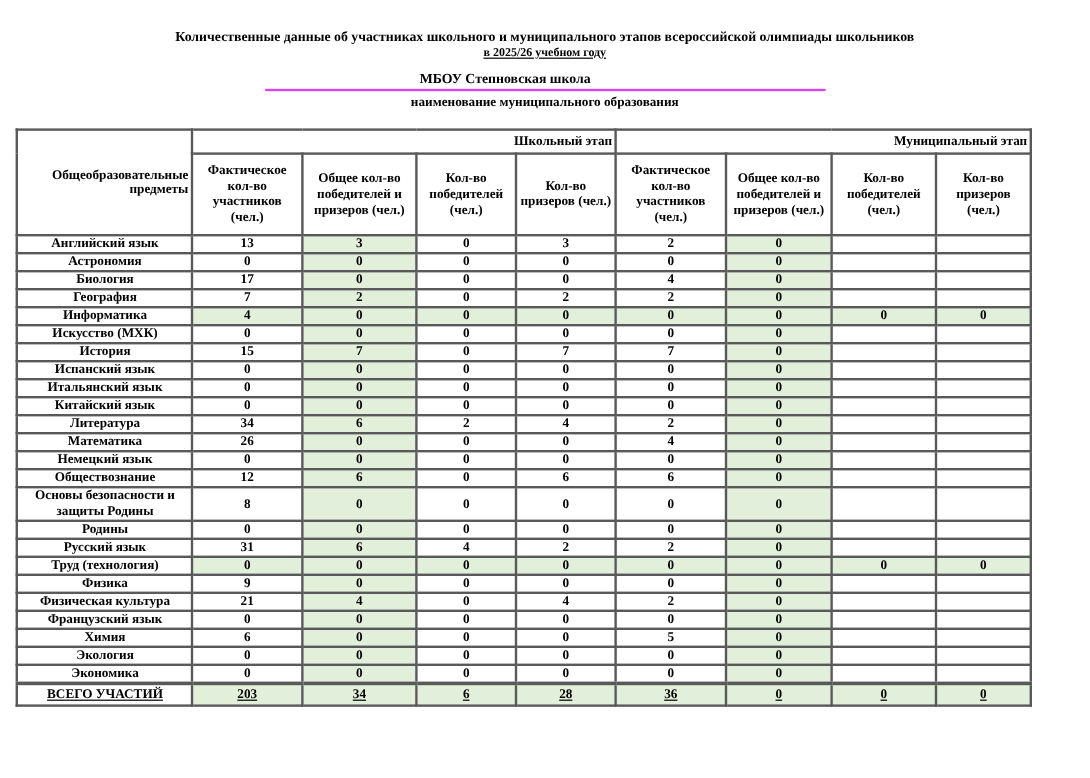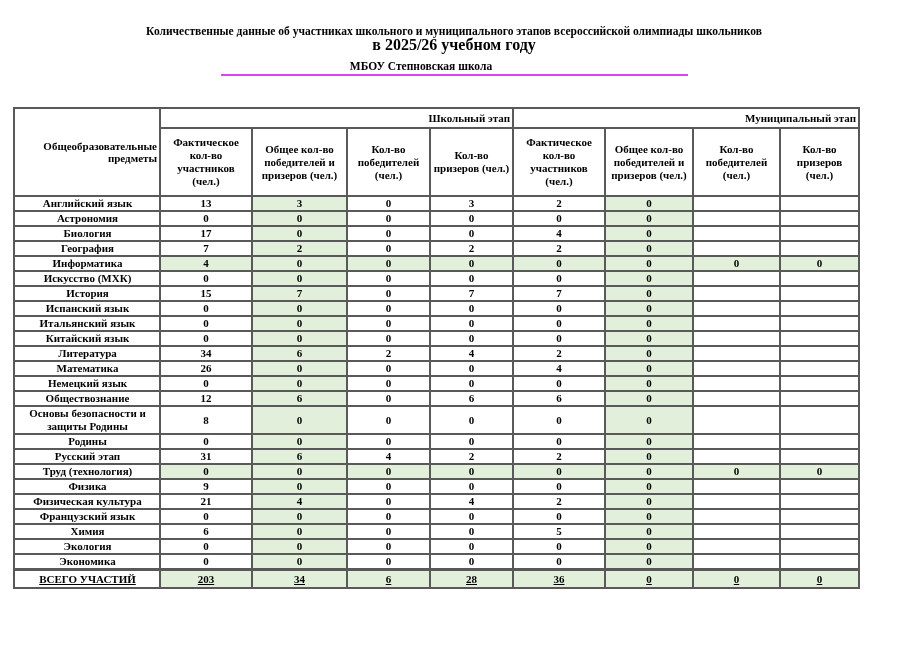--- a/index.html
+++ b/index.html
@@ -7,21 +7,21 @@
     position:relative;
     width:908px;height:648px;
     background:#ffffff;
     font-family:"Liberation Serif", serif;
     font-weight:bold;
     color:#000;
     overflow:hidden;
   }
   .title-block{padding-top:24px;text-align:center;}
   .title-line1{font-size:11.5px;line-height:14px;}
-  .title-line2{font-size:16px;line-height:14px;}
+  .title-line2{font-size:10px;line-height:14px;text-decoration:underline;}
   .school-line{
     width:467px;margin:6px auto 0 auto;
     border-bottom:2px solid #d946ef;
     font-size:11.5px;line-height:16px;
     text-align:center;
     padding-right:66px;
     box-sizing:border-box;
   }
   .caption{font-size:11px;line-height:14px;margin-top:2px;}
 
@@ -49,20 +49,21 @@
 </style>
 </head>
 <body>
 
 <div class="page">
 
   <div class="title-block">
     <div class="title-line1">Количественные данные об участниках школьного и муниципального этапов всероссийской олимпиады школьников</div>
     <div class="title-line2">в 2025/26 учебном году</div>
     <div class="school-line">МБОУ Степновская школа</div>
+    <div class="caption">наименование муниципального образования</div>
   </div>
 
   <table>
     <colgroup>
       <col style="width:146px">
       <col style="width:92px">
       <col style="width:95px">
       <col style="width:83px">
       <col style="width:83px">
       <col style="width:92px">
@@ -258,21 +259,21 @@
           <td>0</td>
           <td class="hl">0</td>
           <td>0</td>
           <td>0</td>
           <td>0</td>
           <td class="hl">0</td>
           <td></td>
           <td></td>
         </tr>
         <tr>
-          <td class="subject">Русский этап</td>
+          <td class="subject">Русский язык</td>
           <td>31</td>
           <td class="hl">6</td>
           <td>4</td>
           <td>2</td>
           <td>2</td>
           <td class="hl">0</td>
           <td></td>
           <td></td>
         </tr>
         <tr>

